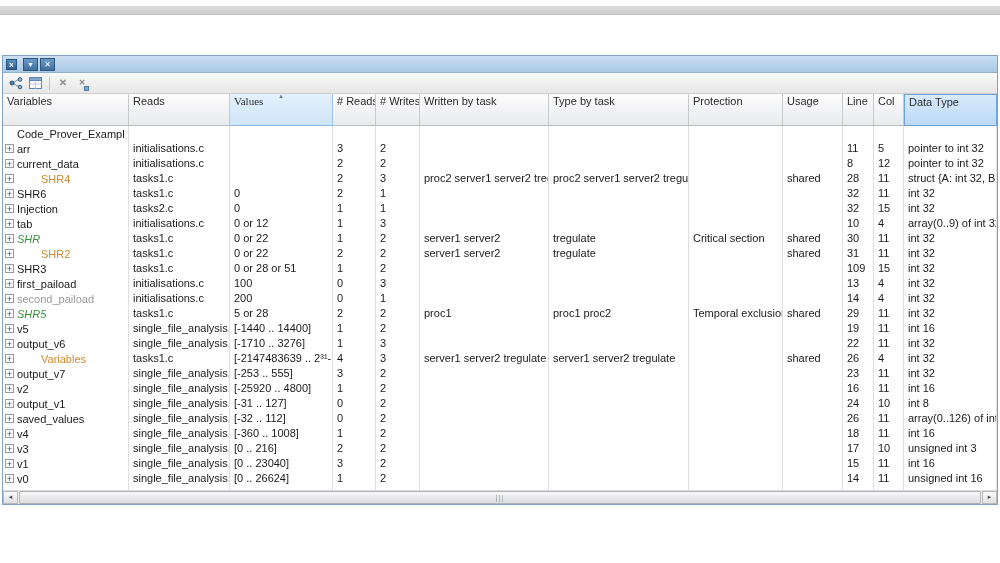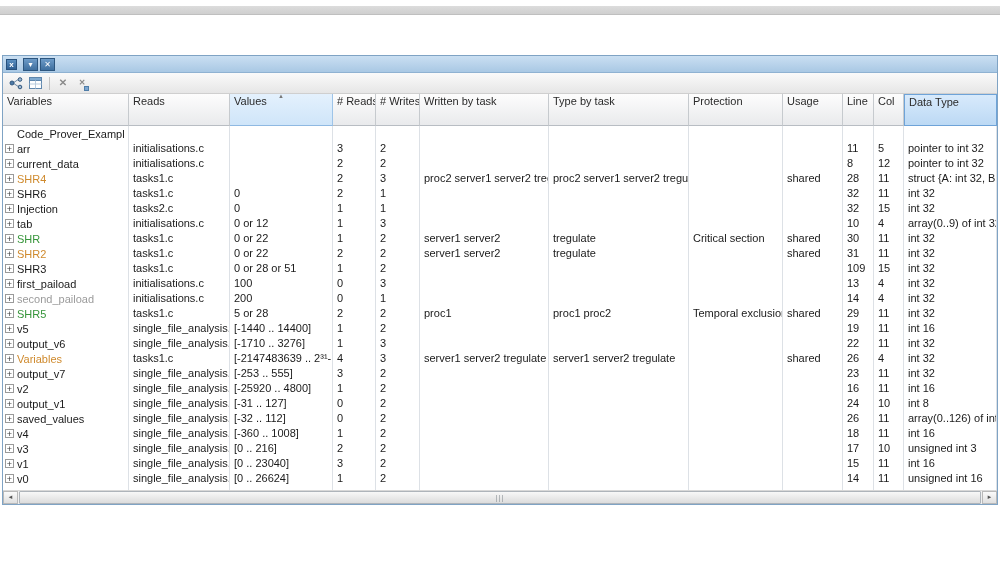--- a/index.html
+++ b/index.html
@@ -22,36 +22,36 @@
   .tool-sep { width:1px; height:13px; background:#c4c4c4; margin:0 4px; }
   .xglyph { font-size:10px; color:#8a8a8a; font-weight:bold; line-height:10px; }
   .xglyph.small { font-size:8px; position:relative; }
   .xglyph.small i { position:absolute; right:-4px; bottom:-3px; width:5px; height:5px; background:#7ba6d0; border:1px solid #4f7da8; font-style:normal; }
 
   
   :root { --cols: 126px 101px 103px 43px 44px 129px 140px 94px 60px 31px 30px minmax(0,1fr); }
   .tablewrap { flex:1 1 auto; display:flex; flex-direction:column; overflow:hidden; background:#ffffff; }
   .thead { display:grid; grid-template-columns: var(--cols); height:32px; flex:0 0 auto; }
   .th { position:relative; font-size:11px; color:#2b2b2b; line-height:15px; padding:0 4px; background:linear-gradient(#fdfdfd,#e9eaec); border-right:1px solid #c6cace; border-bottom:1px solid #b8bdc3; white-space:nowrap; overflow:hidden; }
-  .th.hl-light { background:linear-gradient(#e4f1fd,#cfe5f9); border-right:1px solid #9ec4e8; border-bottom:1px solid #8fb9e2; }
+  .th.hl-light { background:linear-gradient(#e4f1fd,#cfe5f9); border-right:1px solid #9ec4e8; border-bottom:1px solid #8fb9e2;font-family:Liberation Serif, serif; }
   .th.hl { background:linear-gradient(#d8eafc,#bcd9f4); border:1px solid #6ea3d8; border-bottom:1px solid #6ea3d8; }
   .sort-caret { position:absolute; top:-2px; left:50%; transform:translateX(-50%); font-size:6px; color:#777; line-height:8px; }
 
   .tbody { flex:1 1 auto; display:flex; flex-direction:column; overflow:hidden; }
   .row { display:grid; grid-template-columns: var(--cols); height:15px; flex:0 0 auto; }
   .row.filler { flex:1 1 auto; height:auto; }
   .cell { font-size:11px; color:#1a1a1a; line-height:14px; padding:0 4px; border-right:1px solid #dde1e6; white-space:nowrap; overflow:hidden; }
   .c-var { display:flex; align-items:center; padding-left:2px; }
   .expander { flex:0 0 auto; width:9px; height:9px; border:1px solid #9a9a9a; background:#ffffff; margin-right:3px; position:relative; }
   .expander::before { content:"+"; position:absolute; left:0; top:-3px; width:7px; text-align:center; font-size:9px; color:#444; line-height:14px; }
   .expander.hidden { visibility:hidden; }
   .vname { font-size:11px; white-space:nowrap; overflow:hidden; }
   .c-default { color:#1a1a1a; }
-  .c-orange { color:#cf8a2d; }
-  .c-green { color:#36953a; }
+  .c-orange { color:#cf8a2d;margin-left:24px; }
+  .c-green { color:#36953a;font-style:italic; }
   .c-grey { color:#9b9b9b; }
 
   
   .hscroll { height:14px; flex:0 0 auto; background:#f0f0f0; border-top:1px solid #d8d8d8; display:flex; align-items:stretch; }
   .sb-btn { width:15px; flex:0 0 auto; background:linear-gradient(#fbfbfb,#dfdfdf); border:1px solid #b9b9b9; color:#555; font-size:6px; line-height:11px; text-align:center; }
   .sb-thumb { flex:1 1 auto; margin:0 1px; background:linear-gradient(#f8f8f8,#dcdcdc); border:1px solid #aeb4ba; border-radius:1px; display:flex; align-items:center; justify-content:center; }
   .sb-grip { font-size:7px; color:#8a9096; letter-spacing:1px; line-height:7px; }
 </style>
 </head>
 <body>

